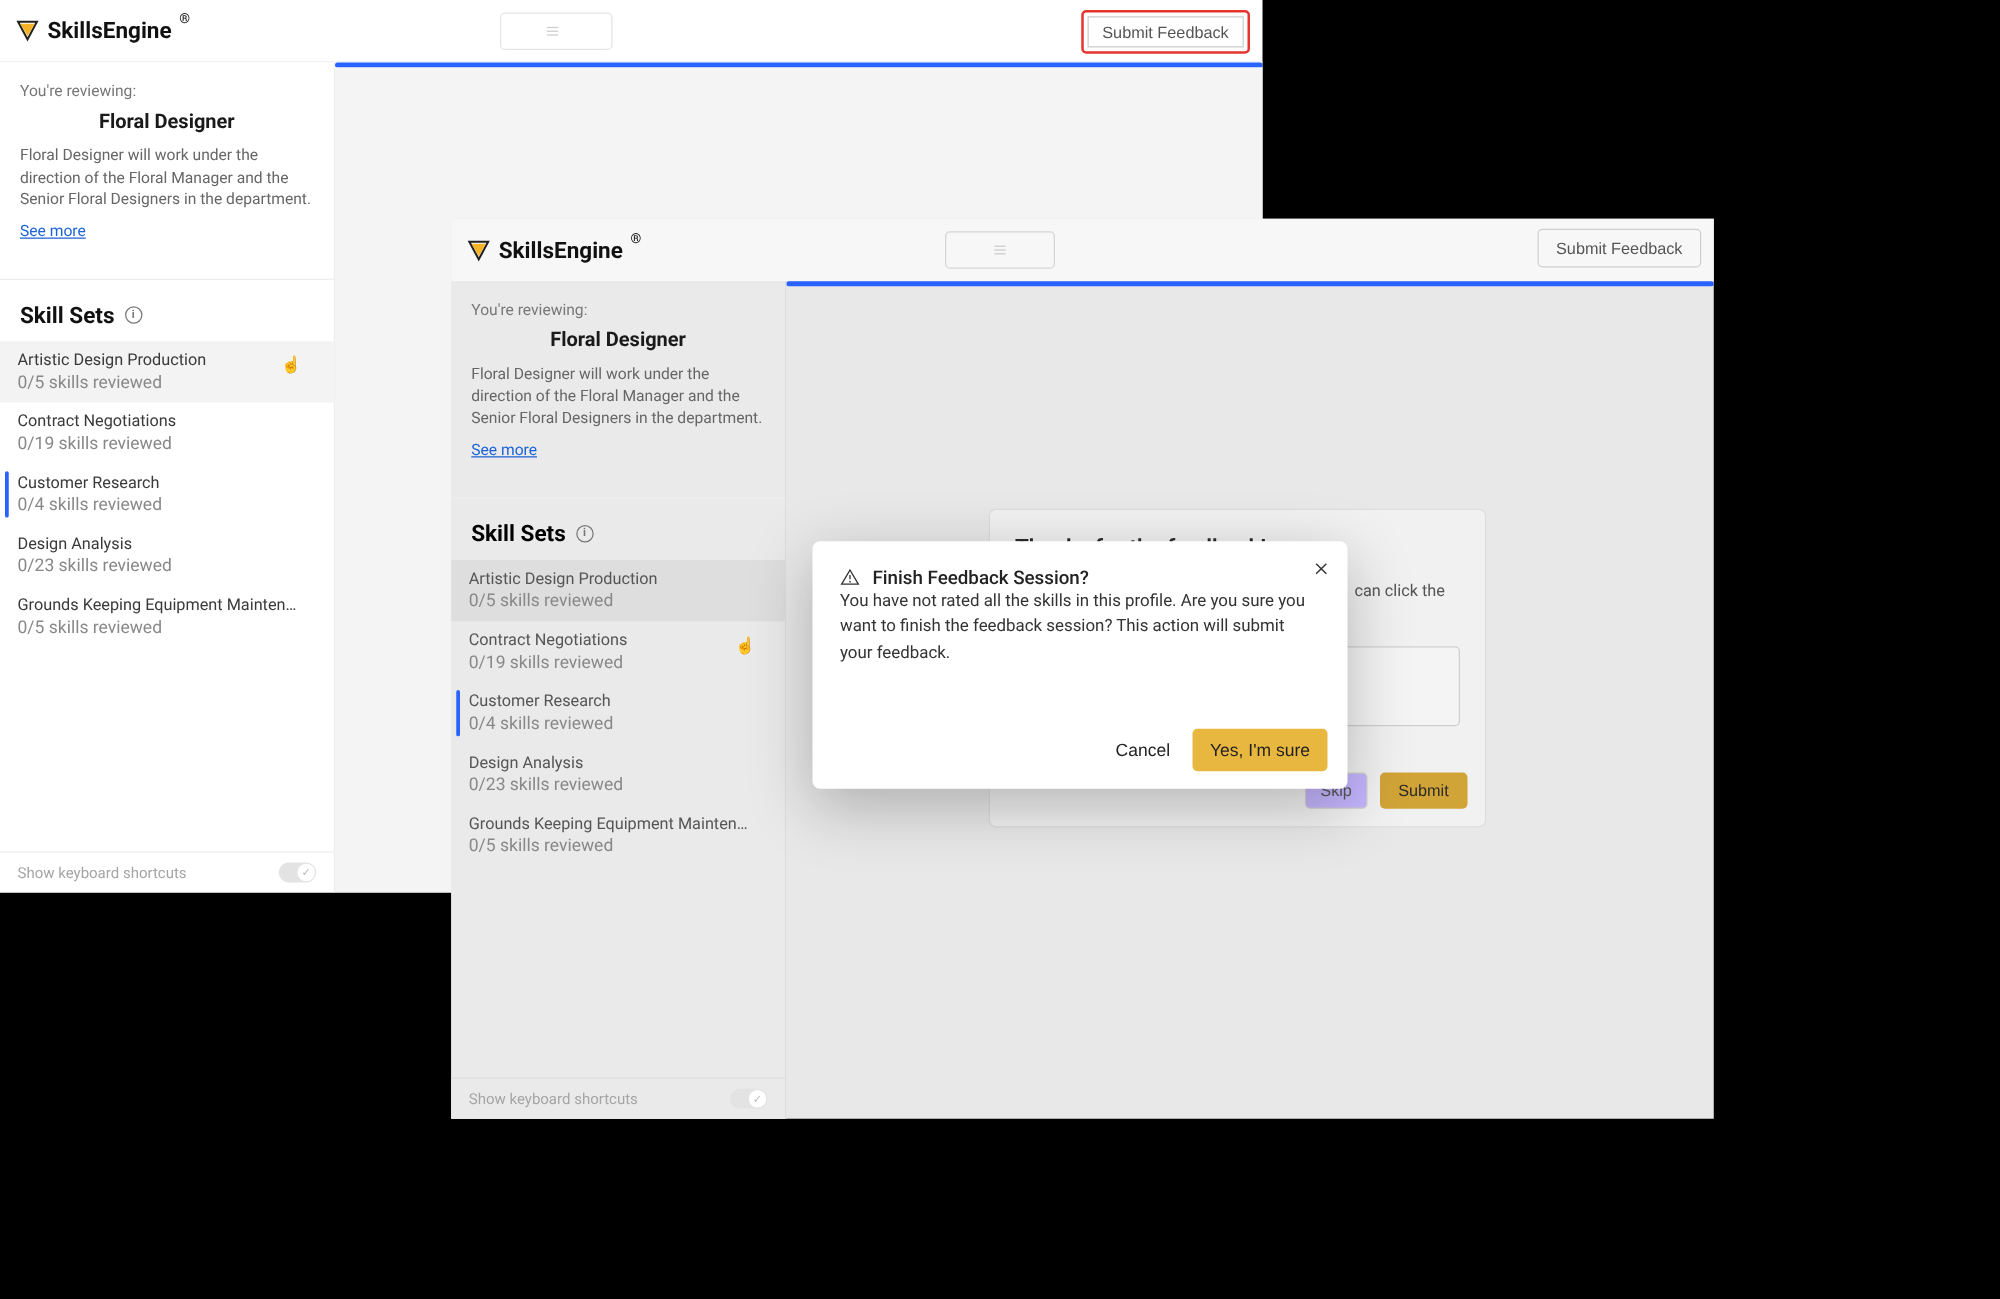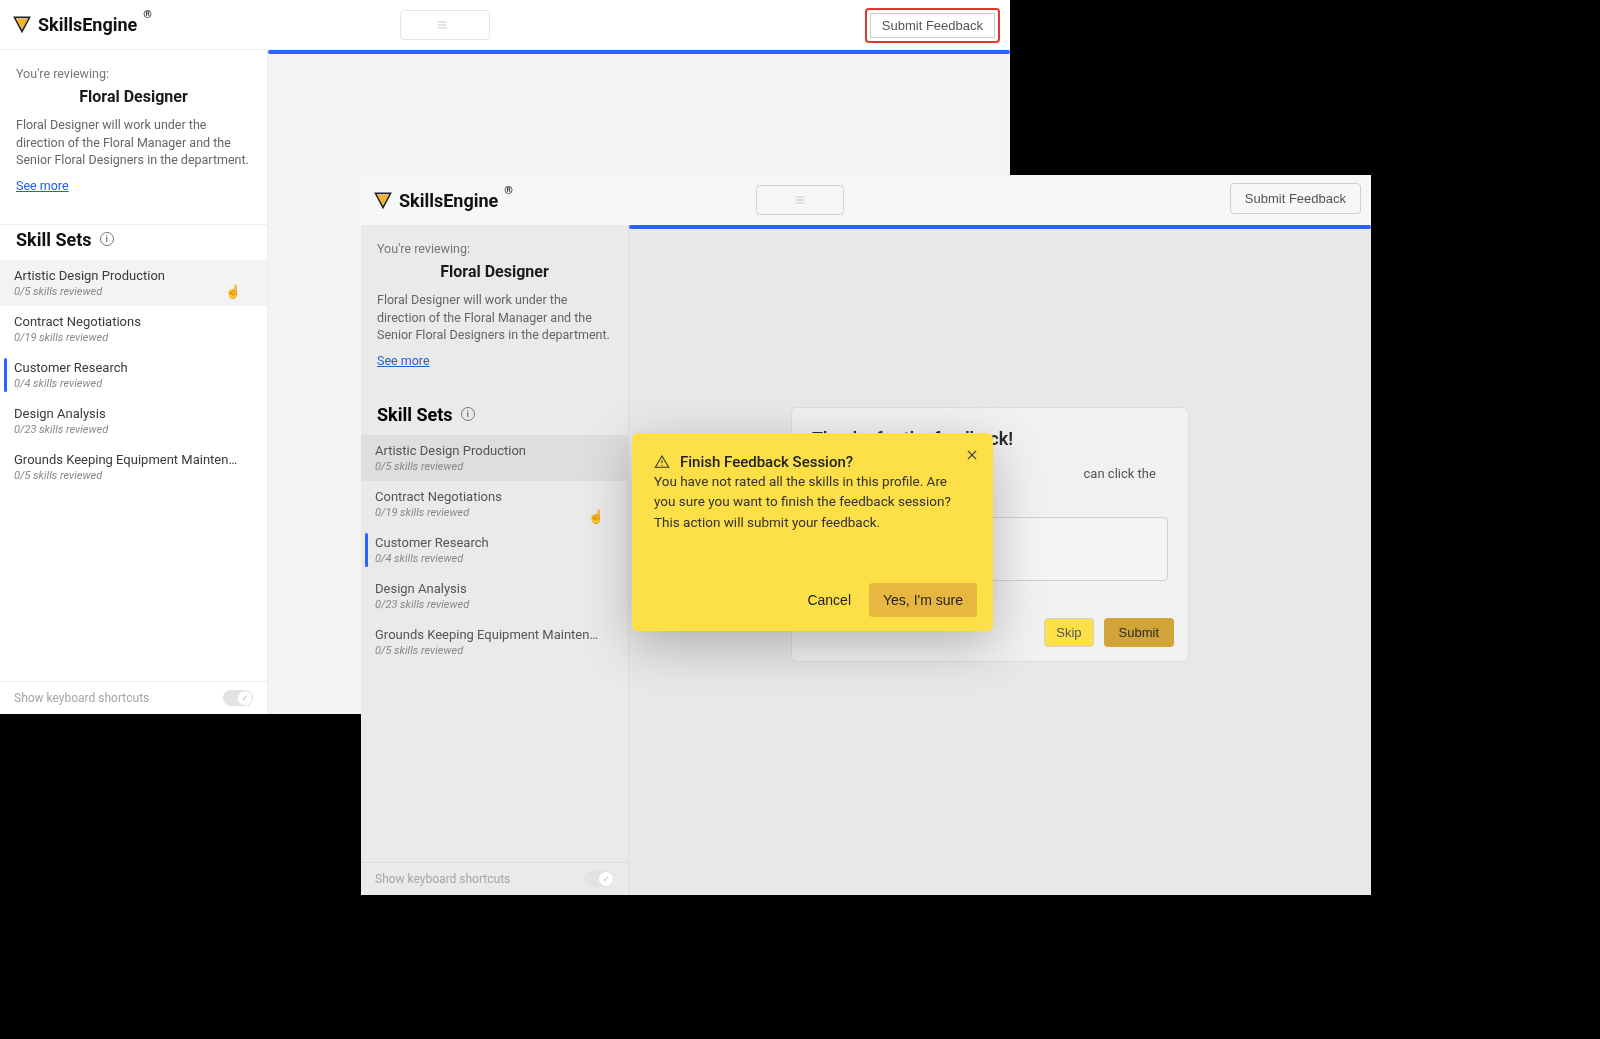--- a/index.html
+++ b/index.html
@@ -66,28 +66,28 @@
   }
 
   .sb-pad { padding:16px; }
   .sb-reviewing { color:#777; font-size:12.5px; }
   .sb-title { font-size:16px; font-weight:700; color:#1a1a1a; margin-top:6px;text-align:center; }
   .sb-desc { font-size:12.5px; color:#666; line-height:1.4; margin-top:10px; }
   .sb-more { color:#1b63d8; text-decoration:underline; font-size:12.5px; display:inline-block; margin-top:9px; }
 
   .sb-divider { height:1px; background:#eee; margin-top:14px; }
 
-  .sb-heading { display:flex; align-items:center; gap:8px; font-weight:700; font-size:18px; padding:4px 16px 10px 16px; }
+  .sb-heading { display:flex; align-items:center; gap:8px; font-weight:700; font-size:18px; padding:18px 16px 10px 16px; }
   .info-icon { width:14px; height:14px; border:1.2px solid #777; border-radius:50%; display:inline-flex; align-items:center; justify-content:center; font-size:9px; color:#777; font-weight:700; }
 
   .skillset { padding:8px 14px; position:relative; }
   .skillset.selected { background:#f3f3f3; }
   .skillset.active::before { content:""; position:absolute; left:4px; top:6px; bottom:6px; width:3px; background:#2962ff; border-radius:2px; }
   .ss-name { font-size:13px; color:#3a3a3a; white-space:nowrap; overflow:hidden; text-overflow:ellipsis; max-width:230px; }
-  .ss-sub  { font-size:11px; color:#888; margin-top:2px;font-style:italic; }
+  .ss-sub  { font-size:14px; color:#888; margin-top:2px; }
 
   .sb-footer {
     position:absolute; bottom:0; left:0; right:0; height:33px;
     border-top:1px solid #eee;
     display:flex; align-items:center; justify-content:space-between;
     padding:0 14px; color:#a5a5a5; font-size:12px;
   }
   .toggle { width:30px; height:16px; background:#e3e3e3; border-radius:9px; position:relative; }
   .toggle::after { content:"✓"; font-size:9px; color:#bbb; display:flex; align-items:center; justify-content:center; position:absolute; right:1px; top:1px; width:14px; height:14px; background:#fff; border-radius:50%; }
 
@@ -126,28 +126,28 @@
   .feedback-box {
     position:absolute; left:430px; top:232px;
     width:398px; height:255px;
     background:#f1f1f1; border:1px solid #ddd; border-radius:6px;
     padding:20px;
   }
   .fb-title { font-size:18px; font-weight:600; color:#2a2a2a; }
   .fb-text { font-size:13px; color:#555; margin-top:16px; line-height:1.45; }
   .fb-textarea { margin-top:14px; width:100%; height:64px; border:1px solid #cfcfcf; border-radius:4px; background:#f4f4f4; }
   .fb-actions { position:absolute; bottom:14px; right:14px; display:flex; gap:10px; }
-  .btn-skip { padding:6px 11px; border:1px solid #cfcfcf; border-radius:4px; background:#fde047; font-size:13px; color:#555; }
+  .btn-skip { padding:6px 11px; border:1px solid #cfcfcf; border-radius:4px; background:#c4b5fd; font-size:13px; color:#555; }
   .btn-submit { padding:7px 15px; border:none; border-radius:4px; background:#d1a438; font-size:13px; color:#2a2a2a; font-weight:500; }
 
   
   .modal {
-    position:absolute; left:271px; top:258px;
-    width:361px; height:198px;
-    background:#fde047; border-radius:6px;
+    position:absolute; left:289px; top:258px;
+    width:428px; height:198px;
+    background:#ffffff; border-radius:6px;
     box-shadow:0 14px 50px rgba(0,0,0,.25);
     padding:20px 22px;
   }
   .modal-head { display:flex; align-items:center; gap:10px; }
   .warn-icon { width:16px; height:16px; color:#333; }
   .modal-title { font-size:15px; font-weight:500; color:#222; }
   .modal-close { position:absolute; right:14px; top:14px; font-size:16px; color:#333; cursor:pointer; }
   .modal-body { font-size:13.5px; color:#333; line-height:1.5; }
   .modal-actions { position:absolute; right:16px; bottom:14px; display:flex; align-items:center; gap:18px; }
   .btn-cancel { background:none; border:none; font-size:14px; color:#222; }

